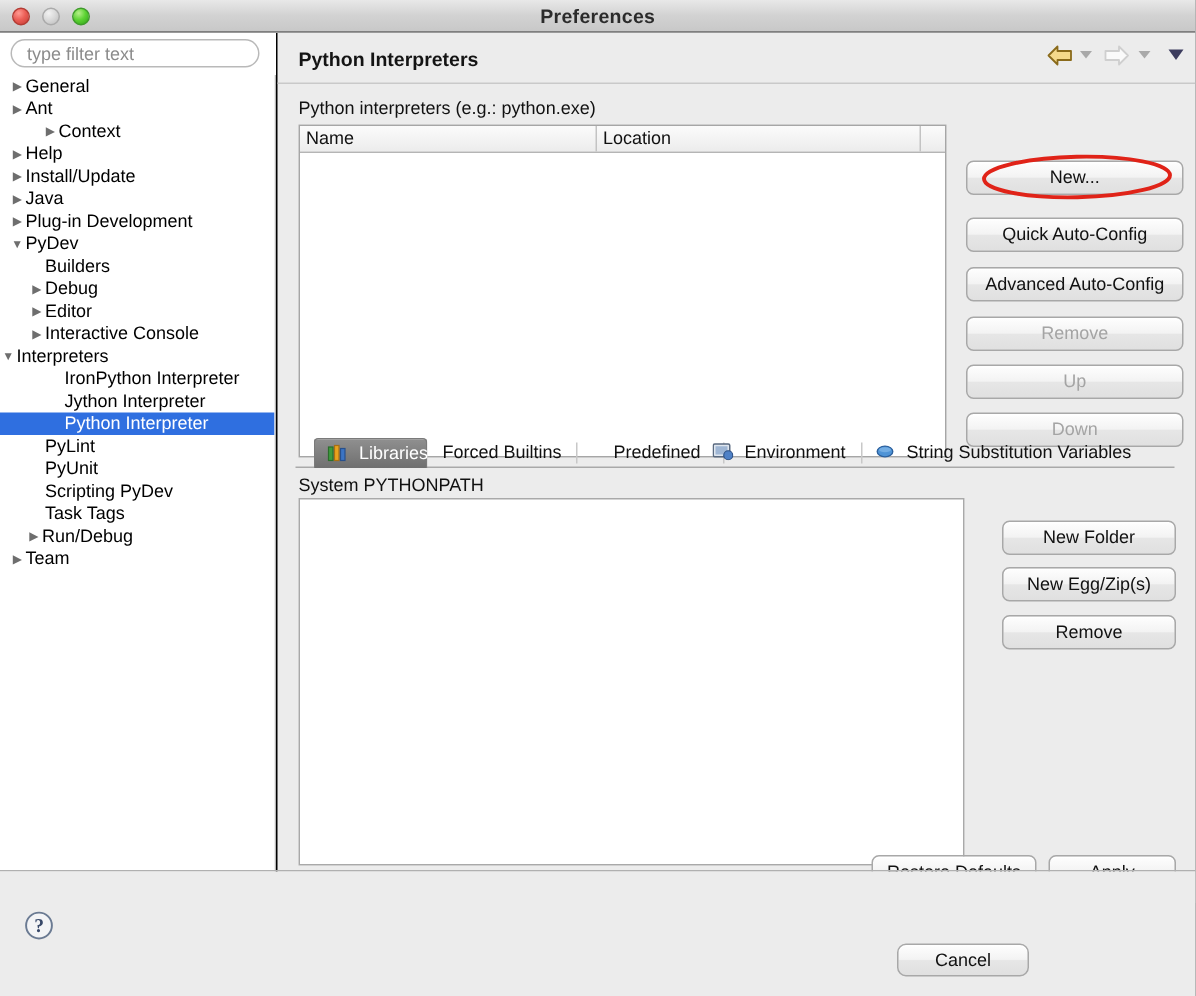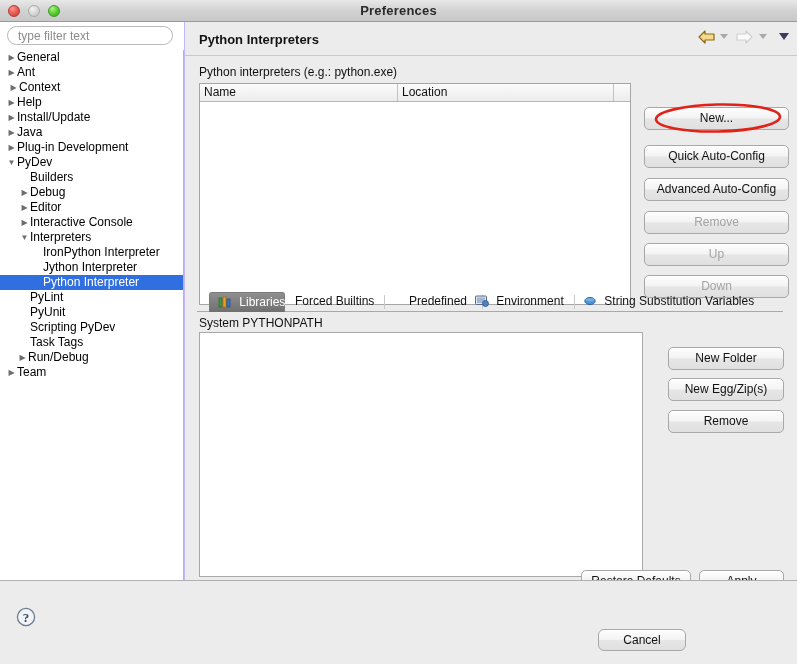--- a/index.html
+++ b/index.html
@@ -10,21 +10,21 @@
     font-family: "Liberation Sans", sans-serif;
     font-size: 12px;
     color: #000;
     background: #ececec;
     overflow: hidden;
     -webkit-font-smoothing: antialiased;
   }
   #window {
     position: relative;
     width: 797px; height: 664px;
-    background: #c4b5fd;
+    background: #000000;
     overflow: hidden;
   }
 
   
   #titlebar {
     position: absolute; left: 0; top: 0; width: 797px; height: 22px;
     background: linear-gradient(to bottom, #e8e8e8 0%, #d2d2d2 50%, #c8c8c8 100%);
     border-bottom: 1px solid #9a9a9a;
     box-sizing: border-box;
   }
@@ -321,31 +321,31 @@
   </div>
 
   <div id="left-panel">
     <div id="filter-wrap">
       <input id="filter-input" type="text" placeholder="type filter text" style="">
     </div>
     <div id="tree">
       <div id="tree-rows">
           <div class="tree-row" style="padding-left: 6px;"><span class="tw">▶</span><span class="tlabel">General</span></div>
           <div class="tree-row" style="padding-left: 6px;"><span class="tw">▶</span><span class="tlabel">Ant</span></div>
-          <div class="tree-row" style="padding-left: 8px;"><span class="tw">▶</span><span class="tlabel">Context</span></div>
+          <div class="tree-row" style="padding-left: 8px; margin-left: 20px;"><span class="tw">▶</span><span class="tlabel">Context</span></div>
           <div class="tree-row" style="padding-left: 6px;"><span class="tw">▶</span><span class="tlabel">Help</span></div>
           <div class="tree-row" style="padding-left: 6px;"><span class="tw">▶</span><span class="tlabel">Install/Update</span></div>
           <div class="tree-row" style="padding-left: 6px;"><span class="tw">▶</span><span class="tlabel">Java</span></div>
           <div class="tree-row" style="padding-left: 6px;"><span class="tw">▶</span><span class="tlabel">Plug-in Development</span></div>
           <div class="tree-row" style="padding-left: 6px;"><span class="tw">▼</span><span class="tlabel">PyDev</span></div>
           <div class="tree-row" style="padding-left: 19px;"><span class="tw none">&nbsp;</span><span class="tlabel">Builders</span></div>
           <div class="tree-row" style="padding-left: 19px;"><span class="tw">▶</span><span class="tlabel">Debug</span></div>
           <div class="tree-row" style="padding-left: 19px;"><span class="tw">▶</span><span class="tlabel">Editor</span></div>
           <div class="tree-row" style="padding-left: 19px;"><span class="tw">▶</span><span class="tlabel">Interactive Console</span></div>
-          <div class="tree-row" style="padding-left: 19px;"><span class="tw">▼</span><span class="tlabel">Interpreters</span></div>
+          <div class="tree-row" style=""><span class="tw">▼</span><span class="tlabel">Interpreters</span></div>
           <div class="tree-row" style="padding-left: 32px;"><span class="tw none">&nbsp;</span><span class="tlabel">IronPython Interpreter</span></div>
           <div class="tree-row" style="padding-left: 32px;"><span class="tw none">&nbsp;</span><span class="tlabel">Jython Interpreter</span></div>
           <div class="tree-row selected" style="padding-left: 32px;"><span class="tw none">&nbsp;</span><span class="tlabel">Python Interpreter</span></div>
           <div class="tree-row" style="padding-left: 19px;"><span class="tw none">&nbsp;</span><span class="tlabel">PyLint</span></div>
           <div class="tree-row" style="padding-left: 19px;"><span class="tw none">&nbsp;</span><span class="tlabel">PyUnit</span></div>
           <div class="tree-row" style="padding-left: 19px;"><span class="tw none">&nbsp;</span><span class="tlabel">Scripting PyDev</span></div>
           <div class="tree-row" style="padding-left: 19px;"><span class="tw none">&nbsp;</span><span class="tlabel">Task Tags</span></div>
           <div class="tree-row" style="padding-left: 17px;"><span class="tw">▶</span><span class="tlabel">Run/Debug</span></div>
           <div class="tree-row" style="padding-left: 6px;"><span class="tw">▶</span><span class="tlabel">Team</span></div>
         </div>

